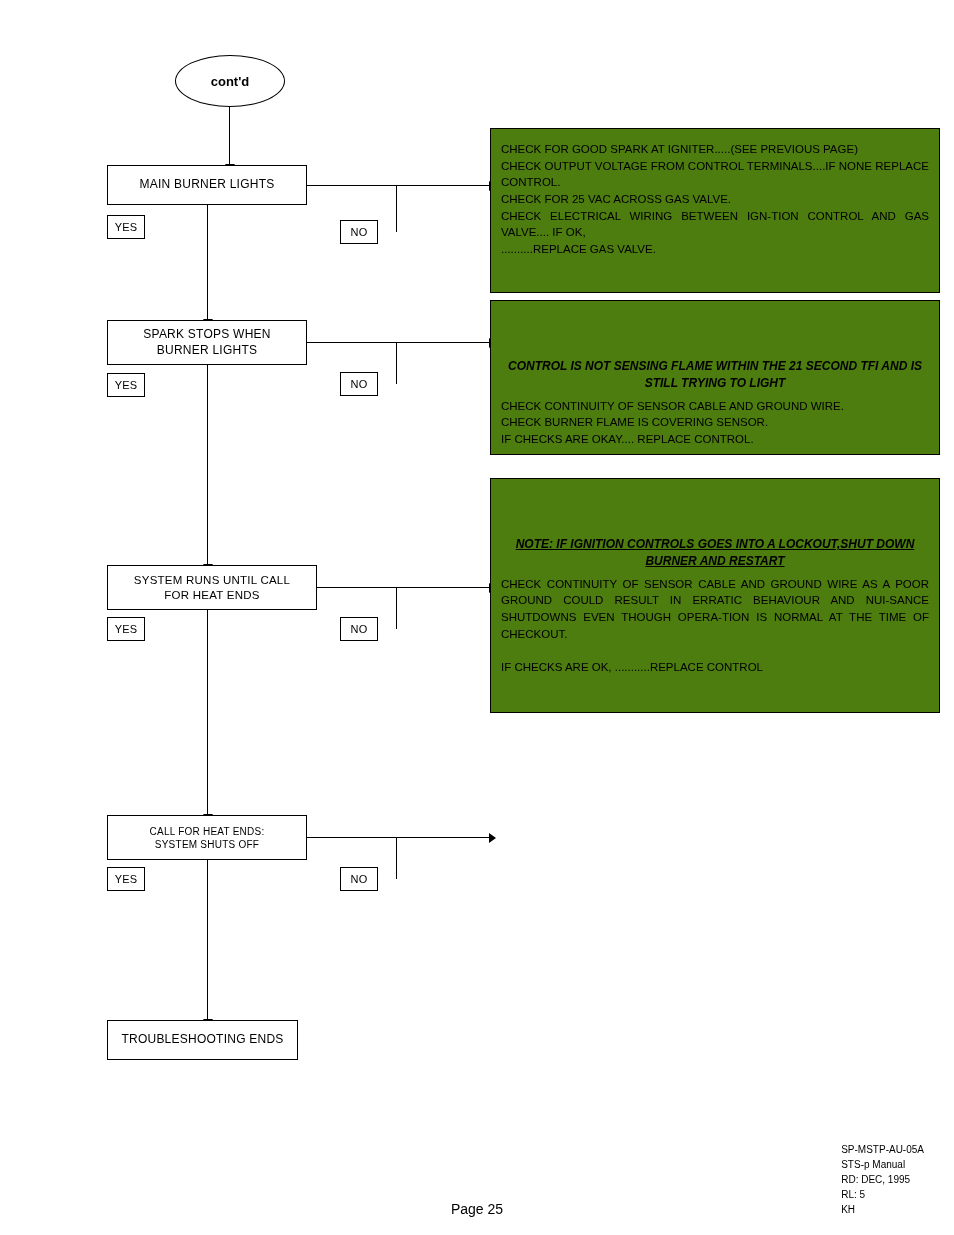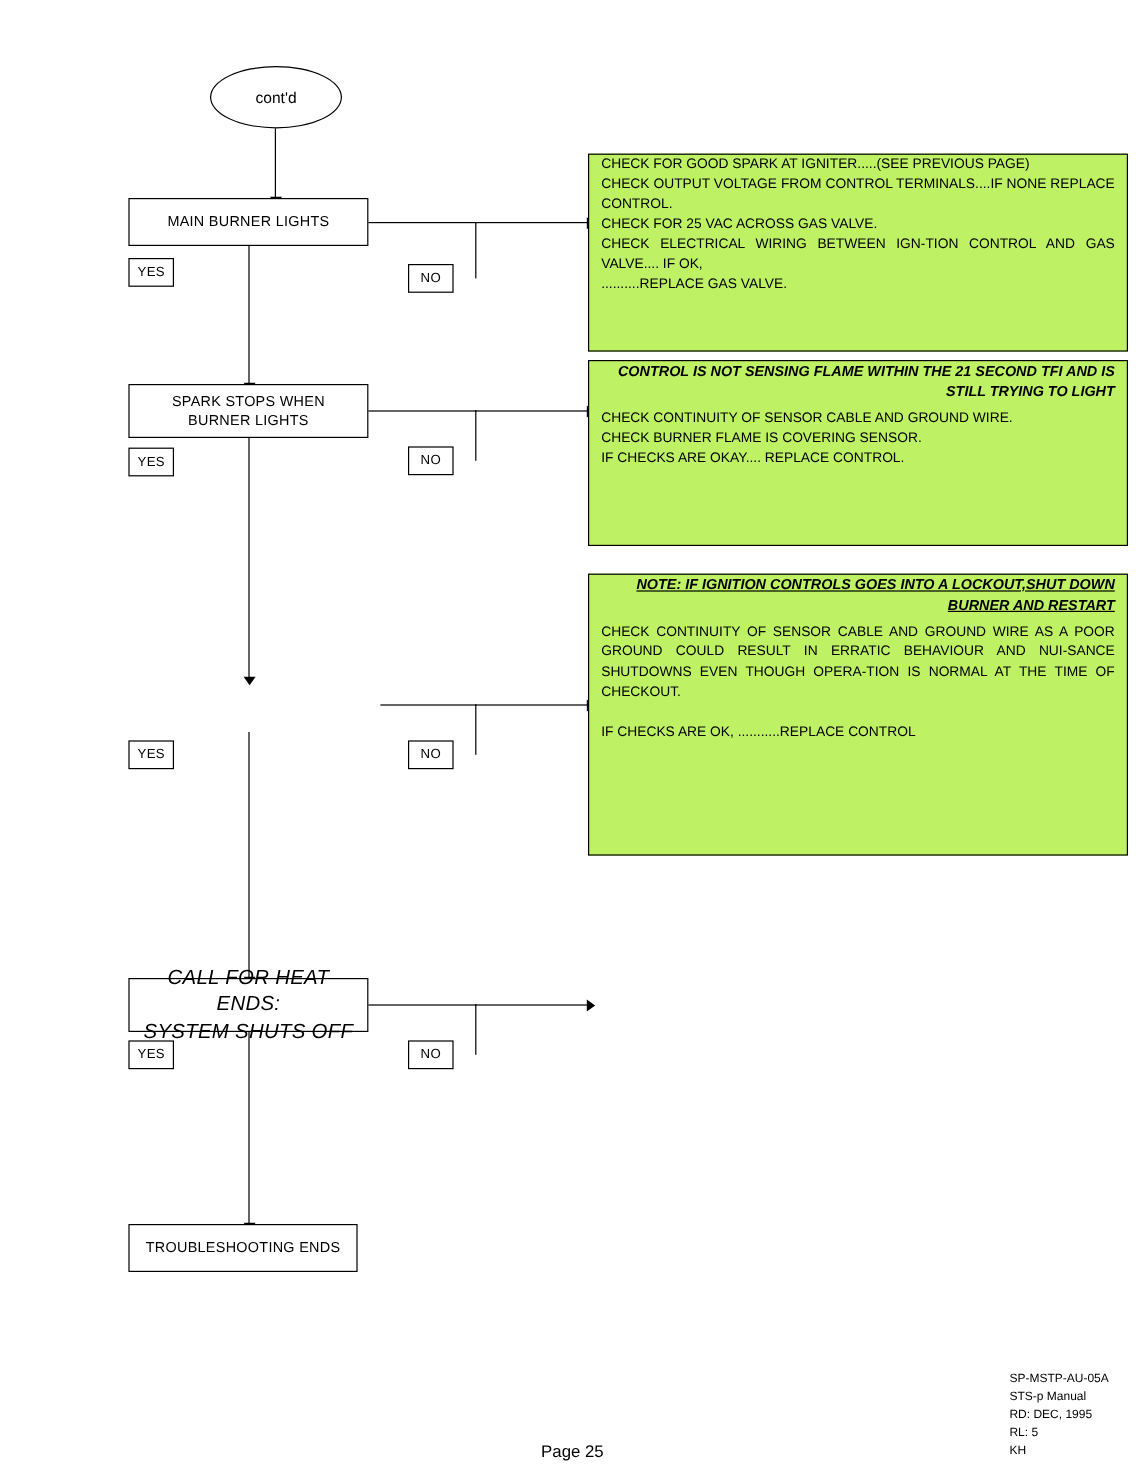--- a/index.html
+++ b/index.html
@@ -46,44 +46,45 @@
     .box-oval {
       position: absolute;
       border: 1.5px solid #000;
       background: #fff;
       border-radius: 50%;
       display: flex;
       align-items: center;
       justify-content: center;
       text-align: center;
       font-size: 13px;
-      font-weight: normal;
+      font-weight: bold;
     }
 
     .box-small {
       font-size: 11px;
       padding: 2px 5px;
     }
 
     .info-box {
       position: absolute;
       border: 1.5px solid #000;
-      background: #bef264;
+      background: #4d7c0f;
       font-size: 11.5px;
       line-height: 1.45;
-      padding: 0 10px;
+      padding: 12px 10px;
       text-align: justify;
     }
 
     .info-box .italic-bold {
       font-style: italic;
       font-weight: bold;
-      text-align: right;
+      text-align: center;
       display: block;
       margin-bottom: 4px;
+      margin-top: 45px;
     }
 
     
     .arrow-down {
       position: absolute;
       width: 0;
       border-left: 1.5px solid #000;
     }
 
     .arrow-down::after {
@@ -205,20 +206,24 @@
 CHECK BURNER FLAME IS COVERING SENSOR.
 IF CHECKS ARE OKAY.... REPLACE CONTROL.</span>
     </div>
 
     <div class="box box-small" style="left:87px; top:353px; width:38px; height:24px;">
       <span>YES</span>
     </div>
 
     <div class="arrow-down" style="left:187px; top:345px; height:200px;"></div>
 
+    <div class="box" style="left:87px; top:545px; width:210px; height:45px;">
+      <span style="white-space:pre-line; font-size:11.5px;">SYSTEM RUNS UNTIL CALL
+FOR HEAT ENDS</span>
+    </div>
 
     <div class="box box-small" style="left:320px; top:597px; width:38px; height:24px;">
       <span>NO</span>
     </div>
 
     <div class="line-h" style="left:297px; top:567px; width:80px;"></div>
     <div class="line-v" style="left:376px; top:567px; height:42px;"></div>
     <div class="arrow-right" style="left:376px; top:567px; width:94px;"></div>
 
     <div class="info-box" style="left:470px; top:458px; width:450px; height:235px;">
@@ -228,21 +233,21 @@
 IF CHECKS ARE OK, ...........REPLACE CONTROL</span>
     </div>
 
     <div class="box box-small" style="left:87px; top:597px; width:38px; height:24px;">
       <span>YES</span>
     </div>
 
     <div class="arrow-down" style="left:187px; top:590px; height:205px;"></div>
 
     <div class="box" style="left:87px; top:795px; width:200px; height:45px;">
-      <span style="white-space:pre-line; font-size:17px;font-style:italic;">CALL FOR HEAT ENDS:
+      <span style="white-space:pre-line; font-size:10px;">CALL FOR HEAT ENDS:
 SYSTEM SHUTS OFF</span>
     </div>
 
     <div class="box box-small" style="left:320px; top:847px; width:38px; height:24px;">
       <span>NO</span>
     </div>
 
     <div class="line-h" style="left:287px; top:817px; width:90px;"></div>
     <div class="line-v" style="left:376px; top:817px; height:42px;"></div>
     <div class="arrow-right" style="left:376px; top:817px; width:94px;"></div>

